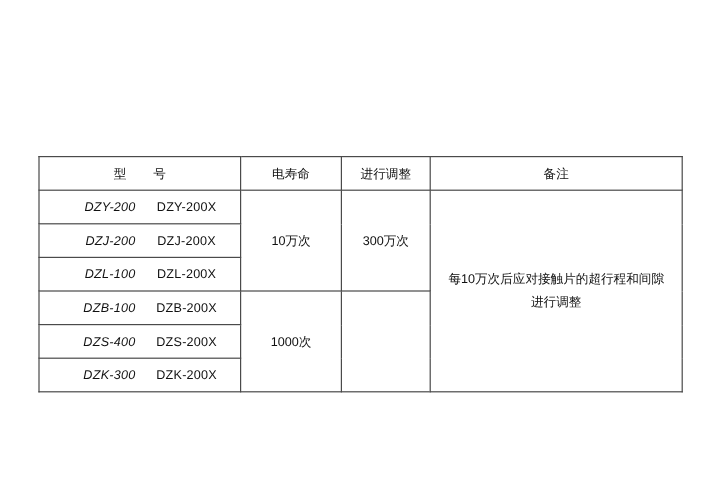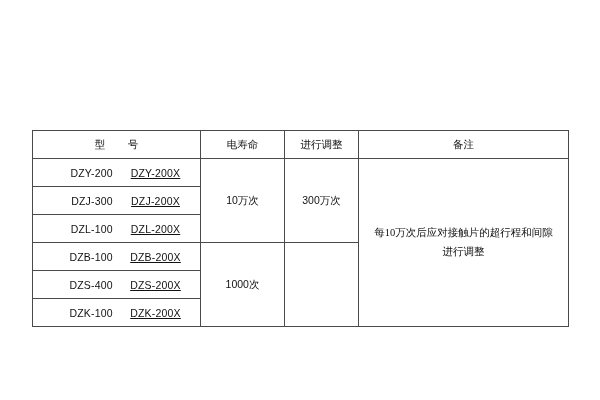--- a/index.html
+++ b/index.html
@@ -54,32 +54,31 @@
   }
   td.model-cell {
     text-align: left;
     padding-left: 18px;
     font-size: 10.5px;
     letter-spacing: 0.2px;
   }
   .model-cell .m1 {
     display: inline-block;
     min-width: 78px;
+    font-style: italic;
   }
   .model-cell .m2 {
     display: inline-block;
-    text-decoration: underline;
   }
   td.note-cell {
     text-align: left;
     vertical-align: top;
     padding: 6px 10px 0 12px;
     line-height: 1.75;
     font-size: 10.5px;
-    font-family: Liberation Serif, serif;
   }
   .note-line {
     display: block;
   }
   .col-model { width: 168px; }
   .col-elec  { width: 84px; }
   .col-mech  { width: 74px; }
   .col-note  { width: 210px; }
 </style>
 </head>
@@ -109,21 +108,21 @@
           <td rowspan="3">10万次</td>
           <td rowspan="3">300万次</td>
           <td rowspan="6" class="note-cell">
             <span class="note-line">每10万次后应对接触片的超行程和间隙</span>
             <span class="note-line">进行调整</span>
           </td>
         </tr>
 
         <tr class="drow">
           <td class="model-cell">
-            <span class="m1">DZJ-300</span><span class="m2">DZJ-200X</span>
+            <span class="m1">DZJ-200</span><span class="m2">DZJ-200X</span>
           </td>
         </tr>
 
         <tr class="drow">
           <td class="model-cell">
             <span class="m1">DZL-100</span><span class="m2">DZL-200X</span>
           </td>
         </tr>
 
         <tr class="drow">
@@ -135,19 +134,19 @@
         </tr>
 
         <tr class="drow">
           <td class="model-cell">
             <span class="m1">DZS-400</span><span class="m2">DZS-200X</span>
           </td>
         </tr>
 
         <tr class="drow">
           <td class="model-cell">
-            <span class="m1">DZK-100</span><span class="m2">DZK-200X</span>
+            <span class="m1">DZK-300</span><span class="m2">DZK-200X</span>
           </td>
         </tr>
       </tbody>
     </table>
   </div>
 </div>
 
 </body></html>

